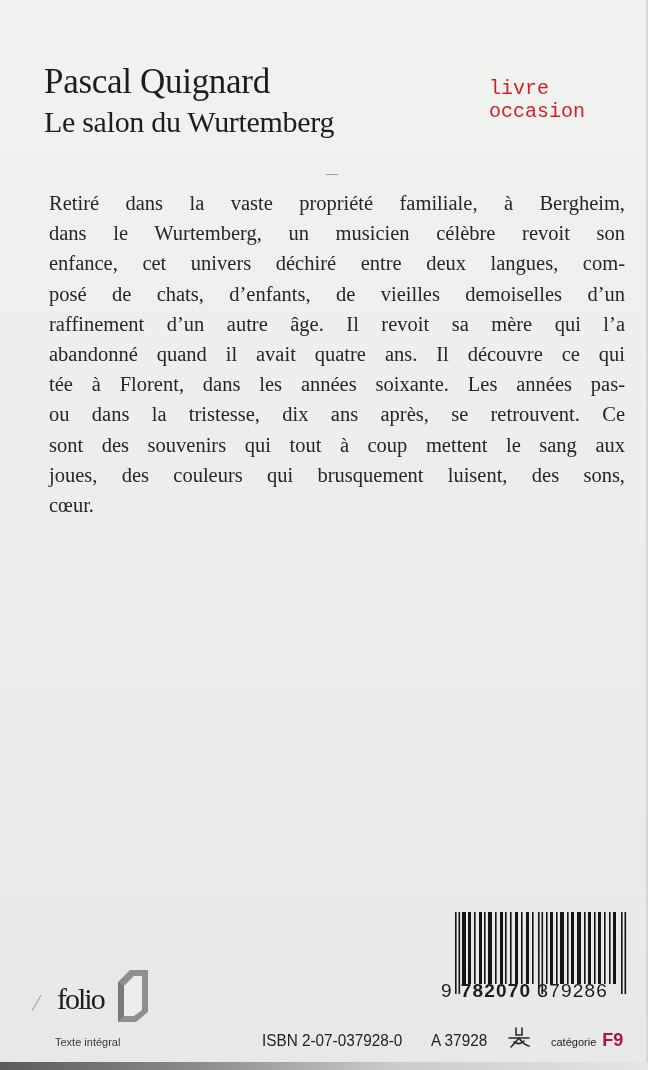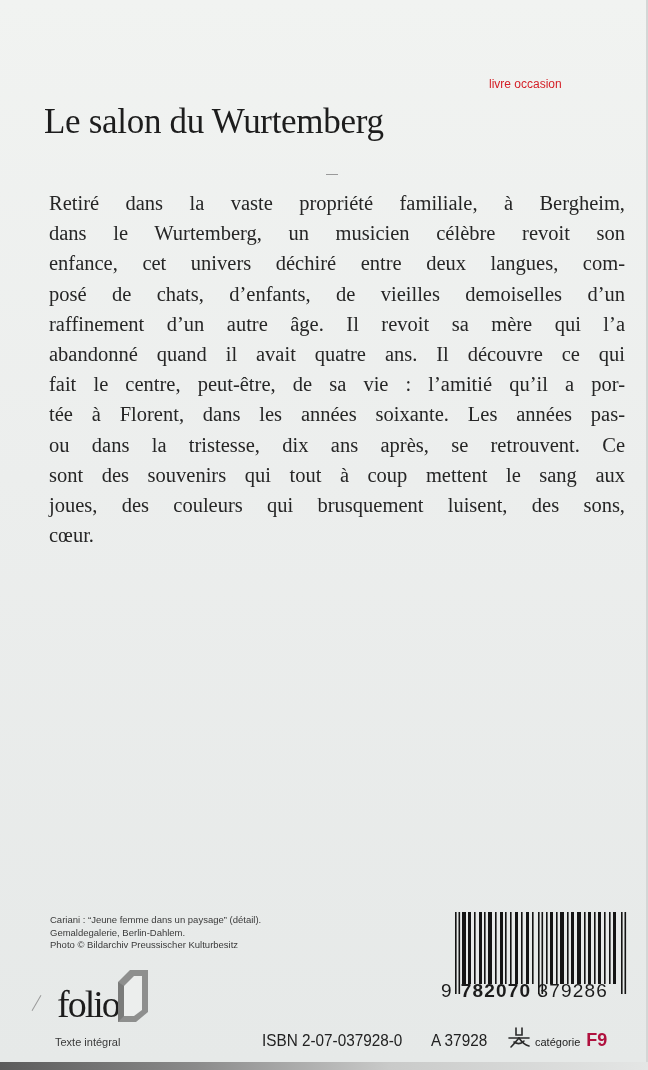--- a/index.html
+++ b/index.html
@@ -39,31 +39,31 @@
     font-size: 35px;
     line-height: 40px;
     color: #1d1d1d;
     letter-spacing: -0.3px;
   }
   .title {
     position: absolute;
     left: 44px;
     top: 102px;
     font-family: "Liberation Serif", "DejaVu Serif", serif;
-    font-size: 35px;
+    font-size: 30px;
     line-height: 40px;
     color: #1d1d1d;
     letter-spacing: -0.3px;
   }
   .watermark {
     position: absolute;
     left: 489px;
     top: 77px;
-    font-family: Liberation Sans, sans-serif;
-    font-size: 12px;
+    font-family: Liberation Mono, monospace;
+    font-size: 20px;
     color: #d41f26;
   }
   .blurb {
     position: absolute;
     left: 49px;
     top: 188px;
     width: 576px;
     font-family: "Liberation Serif", "DejaVu Serif", serif;
     font-size: 20.5px;
     line-height: 30.2px;
@@ -85,21 +85,21 @@
     font-family: "Liberation Sans", "DejaVu Sans", sans-serif;
     font-size: 9.5px;
     line-height: 12.5px;
     color: #3a3a3a;
   }
   .folio-wordmark {
     position: absolute;
     left: 57px;
     top: 982px;
     font-family: "Liberation Serif", "DejaVu Serif", serif;
-    font-size: 38px;
+    font-size: 30px;
     letter-spacing: -2px;
     color: #1c1c1c;
   }
   .folio-logo {
     position: absolute;
     left: 110px;
     top: 968px;
     width: 42px;
     height: 56px;
   }
@@ -160,21 +160,21 @@
     display: inline-block;
     width: 24px;
     height: 22px;
     margin-left: 4px;
     vertical-align: middle;
     position: relative;
     top: 3px;
   }
   .cat-label {
     font-size: 11px;
-    margin-left: 4px;
+    margin-left: 20px;
   }
   .cat-code {
     font-size: 18px;
     font-weight: bold;
     color: #b0113e;
     margin-left: 6px;
     text-align: right;
   }
   .scratch {
     position: absolute;
@@ -192,45 +192,40 @@
     width: 12px;
     height: 1px;
     background: #9a9a9a;
   }
 </style>
 </head>
 <body>
 
 <div class="cover">
 
+  <div class="author">Pascal Quignard</div>
   <div class="title">Le salon du Wurtemberg</div>
   <div class="watermark">livre occasion</div>
 
   <div class="dash-mark"></div>
 
   <div class="blurb">
     <span class="line">Retiré dans la vaste propriété familiale, à Bergheim,</span>
     <span class="line">dans le Wurtemberg, un musicien célèbre revoit son</span>
     <span class="line">enfance, cet univers déchiré entre deux langues, com-</span>
     <span class="line">posé de chats, d’enfants, de vieilles demoiselles d’un</span>
     <span class="line">raffinement d’un autre âge. Il revoit sa mère qui l’a</span>
     <span class="line">abandonné quand il avait quatre ans. Il découvre ce qui</span>
-    <span class="line">fait le centre, peut-être, de sa vie : l’amitié qu’il a por-</span>
     <span class="line">tée à Florent, dans les années soixante. Les années pas-</span>
     <span class="line">ou dans la tristesse, dix ans après, se retrouvent. Ce</span>
     <span class="line">sont des souvenirs qui tout à coup mettent le sang aux</span>
     <span class="line">joues, des couleurs qui brusquement luisent, des sons,</span>
     <span class="line last">cœur.</span>
   </div>
 
-  <div class="credits">
-    <div>Cariani : “Jeune femme dans un paysage” (détail).</div>
-    <div>Gemaldegalerie, Berlin-Dahlem.</div>
-    <div>Photo © Bildarchiv Preussischer Kulturbesitz</div>
-  </div>
 
   <div class="scratch"></div>
 
   <div class="folio-wordmark">folio</div>
   <svg class="folio-logo" viewBox="0 0 42 56">
     <polygon points="8,14 20,2 38,2 38,44 26,54 8,54" fill="#8e8f8e"></polygon>
     <polygon points="14,18 24,8 32,8 32,42 24,48 14,48" fill="#eceeed"></polygon>
     <polygon points="8,14 14,18 14,48 8,54" fill="#7a7b7a"></polygon>
   </svg>
   <div class="texte-integral">Texte intégral</div>

